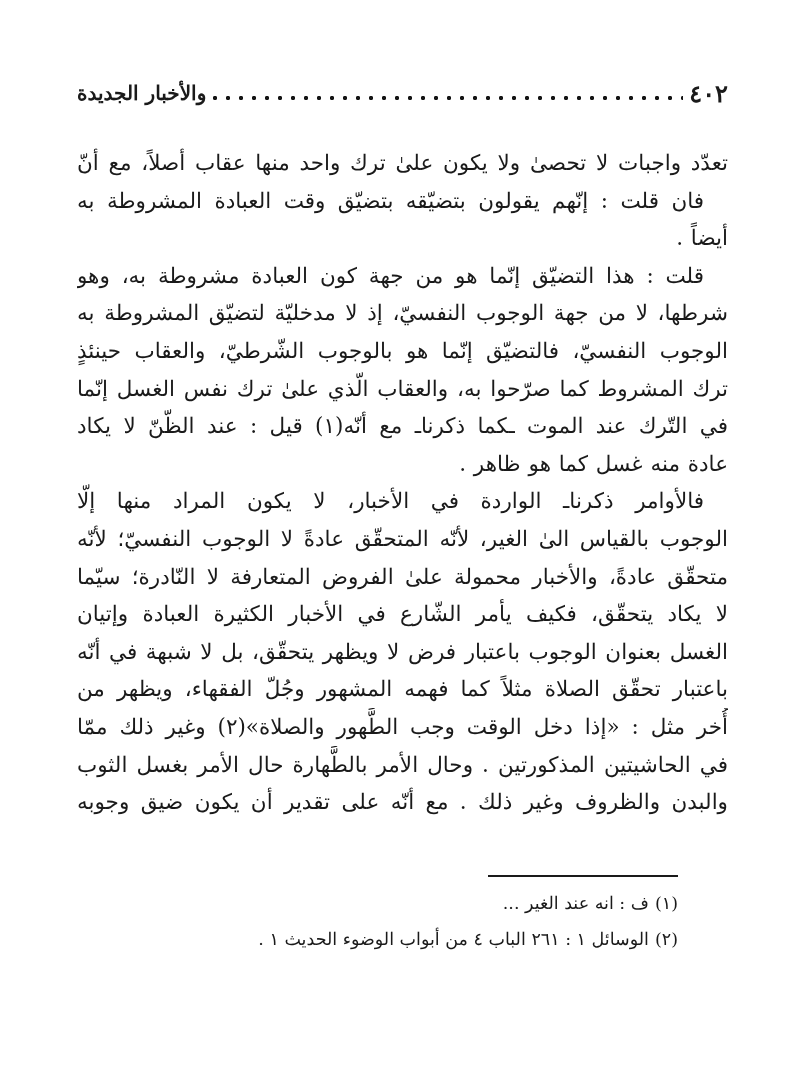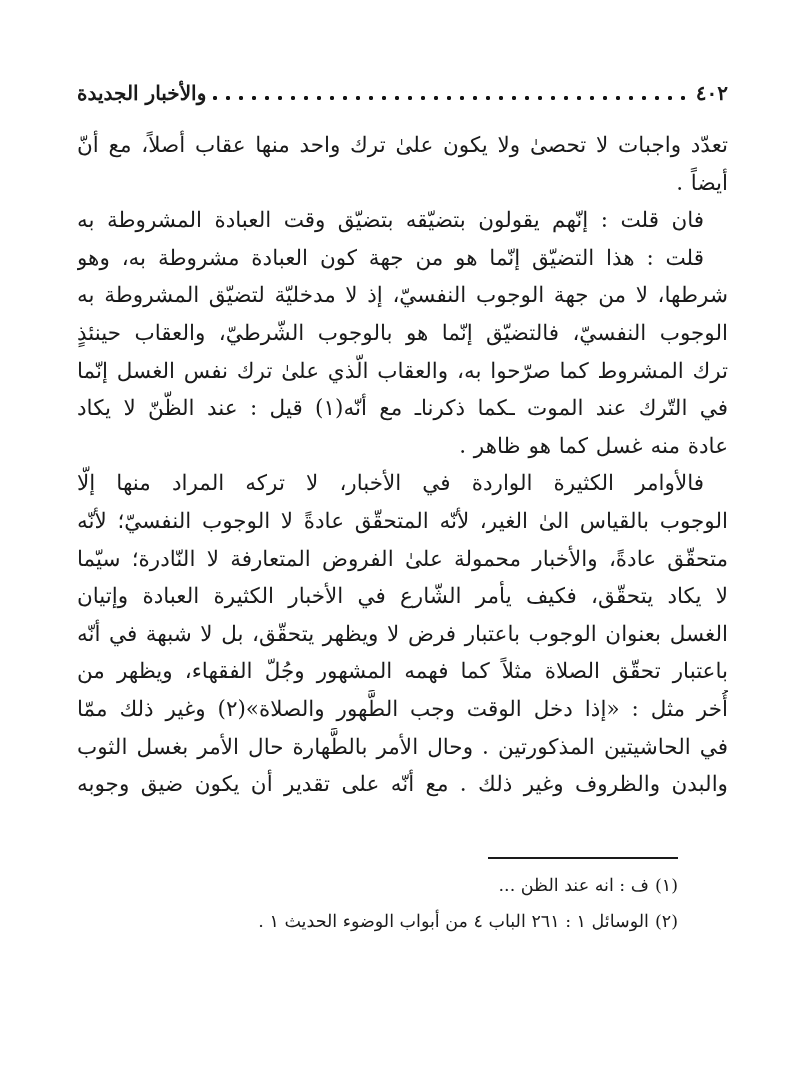--- a/index.html
+++ b/index.html
@@ -20,39 +20,39 @@
     box-sizing: border-box;
   }
   
   .runhead {
     display: flex;
     align-items: center;
     height: 30px;
     font-weight: bold;
   }
   .runhead .page-number {
-    font-size: 20px;
+    font-size: 24px;
     letter-spacing: 2px;
     white-space: nowrap;
   }
   .runhead .leader {
     flex: 1;
     height: 6px;
     align-self: flex-end;
     margin: 0 6px 7px 6px;
     background-image: radial-gradient(circle at 3px 3px, #141414 1.9px, transparent 2.4px);
     background-size: 13px 6px;
     background-repeat: repeat-x;
   }
   .runhead .book-title {
     font-size: 20px;
     white-space: nowrap;
   }
   
-  .bodytext { margin-top: 18px; }
+  .bodytext { margin-top: 36px; }
   .line {
     height: 37.6px;
     line-height: 37.6px;
     font-size: 21.5px;
     overflow: hidden;
     text-align: justify;
     text-align-last: right;
     word-spacing: 1px;
     white-space: nowrap;
   }
@@ -86,52 +86,52 @@
       <span class="book-title">والأخبار الجديدة</span>
     </div>
 
     <div class="bodytext">
 
       <div>
         <div class="line full">تعدّد واجبات لا تحصىٰ ولا يكون علىٰ ترك واحد منها عقاب أصلاً، مع أنّ</div>
       </div>
 
       <div>
+        <div class="line full indent">فان قلت : إنّهم يقولون بتضيّقه بتضيّق وقت العبادة المشروطة به</div>
         <div class="line">أيضاً .</div>
-        <div class="line full indent">فان قلت : إنّهم يقولون بتضيّقه بتضيّق وقت العبادة المشروطة به</div>
       </div>
 
       <div>
         <div class="line full indent">قلت : هذا التضيّق إنّما هو من جهة كون العبادة مشروطة به، وهو</div>
         <div class="line full">شرطها، لا من جهة الوجوب النفسيّ، إذ لا مدخليّة لتضيّق المشروطة به في</div>
         <div class="line full">الوجوب النفسيّ، فالتضيّق إنّما هو بالوجوب الشّرطيّ، والعقاب حينئذٍ علىٰ</div>
         <div class="line full">ترك المشروط كما صرّحوا به، والعقاب الّذي علىٰ ترك نفس الغسل إنّما هو</div>
         <div class="line full">في التّرك عند الموت ـكما ذكرناـ مع أنّه(١) قيل : عند الظّنّ لا يكاد يتحقّق</div>
         <div class="line">عادة منه غسل كما هو ظاهر .</div>
       </div>
 
       <div>
-        <div class="line full indent">فالأوامر الكثيرة الواردة في الأخبار، لا تركه المراد منها إلّا</div>
+        <div class="line full indent">فالأوامر ذكرناـ الواردة في الأخبار، لا يكون المراد منها إلّا</div>
         <div class="line full">الوجوب بالقياس الىٰ الغير، لأنّه المتحقّق عادةً لا الوجوب النفسيّ؛ لأنّه غير</div>
         <div class="line full">متحقّق عادةً، والأخبار محمولة علىٰ الفروض المتعارفة لا النّادرة؛ سيّما الّذي</div>
         <div class="line full">لا يكاد يتحقّق، فكيف يأمر الشّارع في الأخبار الكثيرة العبادة وإتيان</div>
         <div class="line full">الغسل بعنوان الوجوب باعتبار فرض لا ويظهر يتحقّق، بل لا شبهة في أنّه</div>
         <div class="line full">باعتبار تحقّق الصلاة مثلاً كما فهمه المشهور وجُلّ الفقهاء، ويظهر من أخبار</div>
         <div class="line full">أُخر مثل : «إذا دخل الوقت وجب الطَّهور والصلاة»(٢) وغير ذلك ممّا ذكرنا</div>
         <div class="line full">في الحاشيتين المذكورتين . وحال الأمر بالطَّهارة حال الأمر بغسل الثوب</div>
         <div class="line full">والبدن والظروف وغير ذلك . مع أنّه على تقدير أن يكون ضيق وجوبه</div>
       </div>
 
     </div>
 
     <div class="footnote-separator"></div>
 
     <div class="footnotes">
       <div class="footnote">
-        <span class="marker">(١)</span><span class="fn-text">ف : انه عند الظن ...</span>
+        <span class="marker">(١)</span><span class="fn-text">ف : انه عند الغير ...</span>
       </div>
       <div class="footnote">
         <span class="marker">(٢)</span><span class="fn-text">الوسائل ١ : ٢٦١ الباب ٤ من أبواب الوضوء الحديث ١ .</span>
       </div>
     </div>
 
   </div>
 </div>
 
 </body></html>

